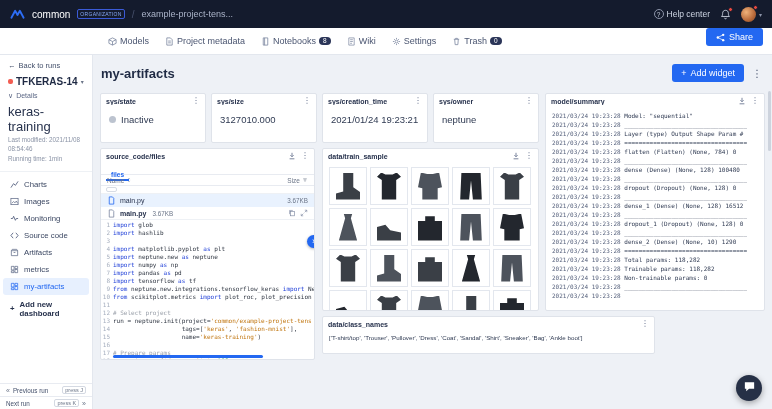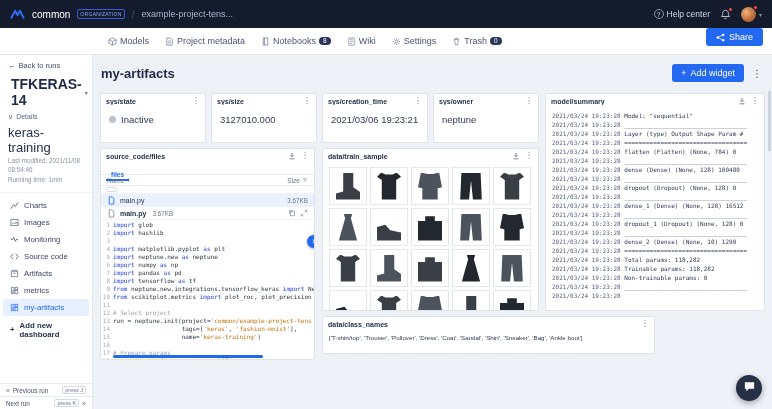--- a/index.html
+++ b/index.html
@@ -37,21 +37,21 @@
 
 
 .shell{display:flex;height:354px}
 .sidebar{width:93px;background:#fff;border-right:1px solid #e3e7ee;position:relative;flex:none;font-size:8px}
 .main{flex:1;position:relative;overflow:hidden}
 
 
 .back{padding:6px 8px 3px;color:#44506b;font-size:7.5px;display:flex;gap:3px;align-items:center;cursor:pointer}
 .run-sel{display:flex;align-items:center;gap:3px;padding:3px 8px;cursor:pointer}
 .run-dot{width:5px;height:5px;border-radius:2px;background:#f25d52}
-.run-id{font-size:14px;font-weight:bold;color:#1f2a44}
+.run-id{font-size:10px;font-weight:bold;color:#1f2a44}
 .caret2{font-size:6px;color:#6b7588}
 .details{padding:2px 8px;color:#5b6785;font-size:7px;display:flex;gap:3px;cursor:pointer}
 .run-name{padding:2px 8px 1px;color:#27324d;font-size:13px}
 .meta-line{padding:1px 8px;color:#8a93a6;font-size:6.3px;line-height:1.35}
 .s-menu{margin-top:6px;border-top:1px solid #eef1f5;padding-top:4px}
 .s-item{display:flex;align-items:center;gap:5px;height:17px;padding:0 7px;margin:0 3px;border-radius:3px;color:#3c4863;cursor:pointer}
 .s-item .ic{color:#5b6785}
 .s-item.active{background:#e7f0fe;color:#2368f1}
 .s-item.active .ic{color:#2368f1}
 .s-label{font-size:7.8px}
@@ -361,21 +361,21 @@
           <div class="sm-val">
             <span>3127010.000</span>
           </div>
         </section>
         <section class="card sm-card">
           <div class="card-h">
             <span class="t">sys/creation_time</span>
             <span class="icon-btn">⋮</span>
           </div>
           <div class="sm-val">
-            <span>2021/03/06 19:23:21</span>
+            <span>2021/01/24 19:23:21</span>
           </div>
         </section>
         <section class="card sm-card">
           <div class="card-h">
             <span class="t">sys/owner</span>
             <span class="icon-btn">⋮</span>
           </div>
           <div class="sm-val">
             <span>neptune</span>
           </div>

